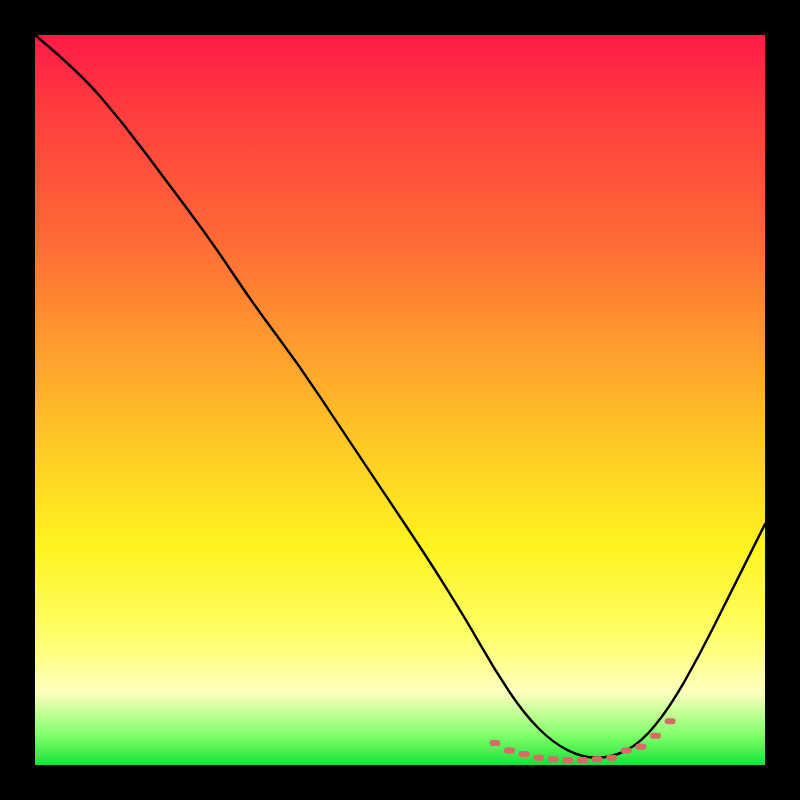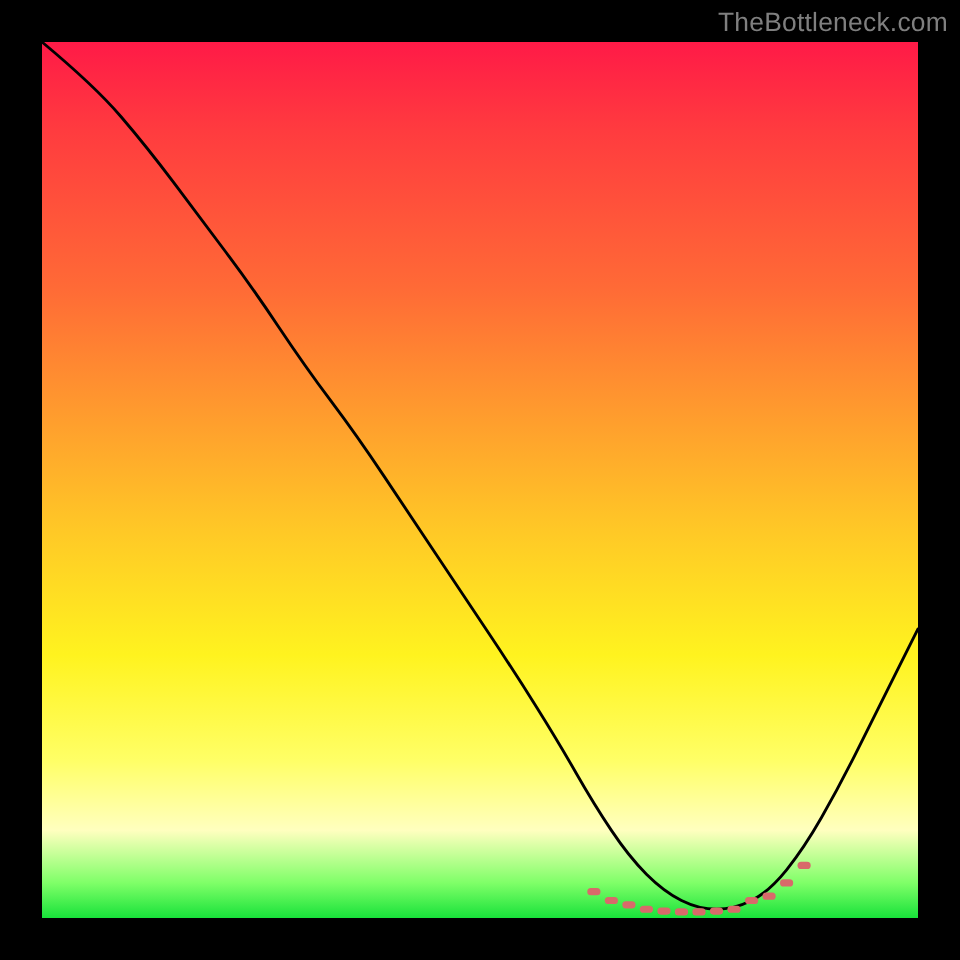--- a/index.html
+++ b/index.html
@@ -57,21 +57,20 @@
     width: 730px;
     height: 730px;
     overflow: visible;
   }
 </style>
 </head>
 <body>
 
 <div class="frame">
 
-  <div class="watermark">TheBottleneck.com</div>
 
   <div class="plot-area">
     <svg class="curve" viewBox="0 0 730 730" preserveAspectRatio="none">
       <g>
         <path id="main-curve" d="M 0,0 Q 43.8,36.5 65.69999999999999,62.05000000000001 Q 87.6,87.60000000000002 109.5,116.80000000000001 Q 131.4,146 153.3,175.2 Q 175.2,204.39999999999998 197.1,237.25 Q 219,270.1 240.9,299.29999999999995 Q 262.8,328.49999999999994 284.7,361.34999999999997 Q 306.59999999999997,394.2 328.5,427.04999999999995 Q 350.4,459.9 372.3,492.75 Q 394.20000000000005,525.6 412.45000000000005,554.8 Q 430.7,584 445.29999999999995,609.55 Q 459.9,635.1 474.5,657 Q 489.1,678.9 503.7,693.5 Q 518.3,708.1 532.9,715.4000000000001 Q 547.5,722.7 562.1,722.7 Q 576.7,722.7 591.3,715.4000000000001 Q 605.9,708.1 620.5,689.85 Q 635.1,671.6 649.7,646.05 Q 664.3000000000001,620.5 678.9000000000001,591.3 Q 693.5,562.1 711.75,525.6 T 730,489.1" fill="none" stroke="#000000" stroke-width="2.4" stroke-linejoin="round" stroke-linecap="round"></path>
       </g>
       <g id="marker-group">
           <rect x="454.4" y="705.1" width="11" height="6" rx="3" fill="#d86a6a"></rect>
           <rect x="469.0" y="712.4" width="11" height="6" rx="3" fill="#d86a6a"></rect>
           <rect x="483.6" y="716.0" width="11" height="6" rx="3" fill="#d86a6a"></rect>

